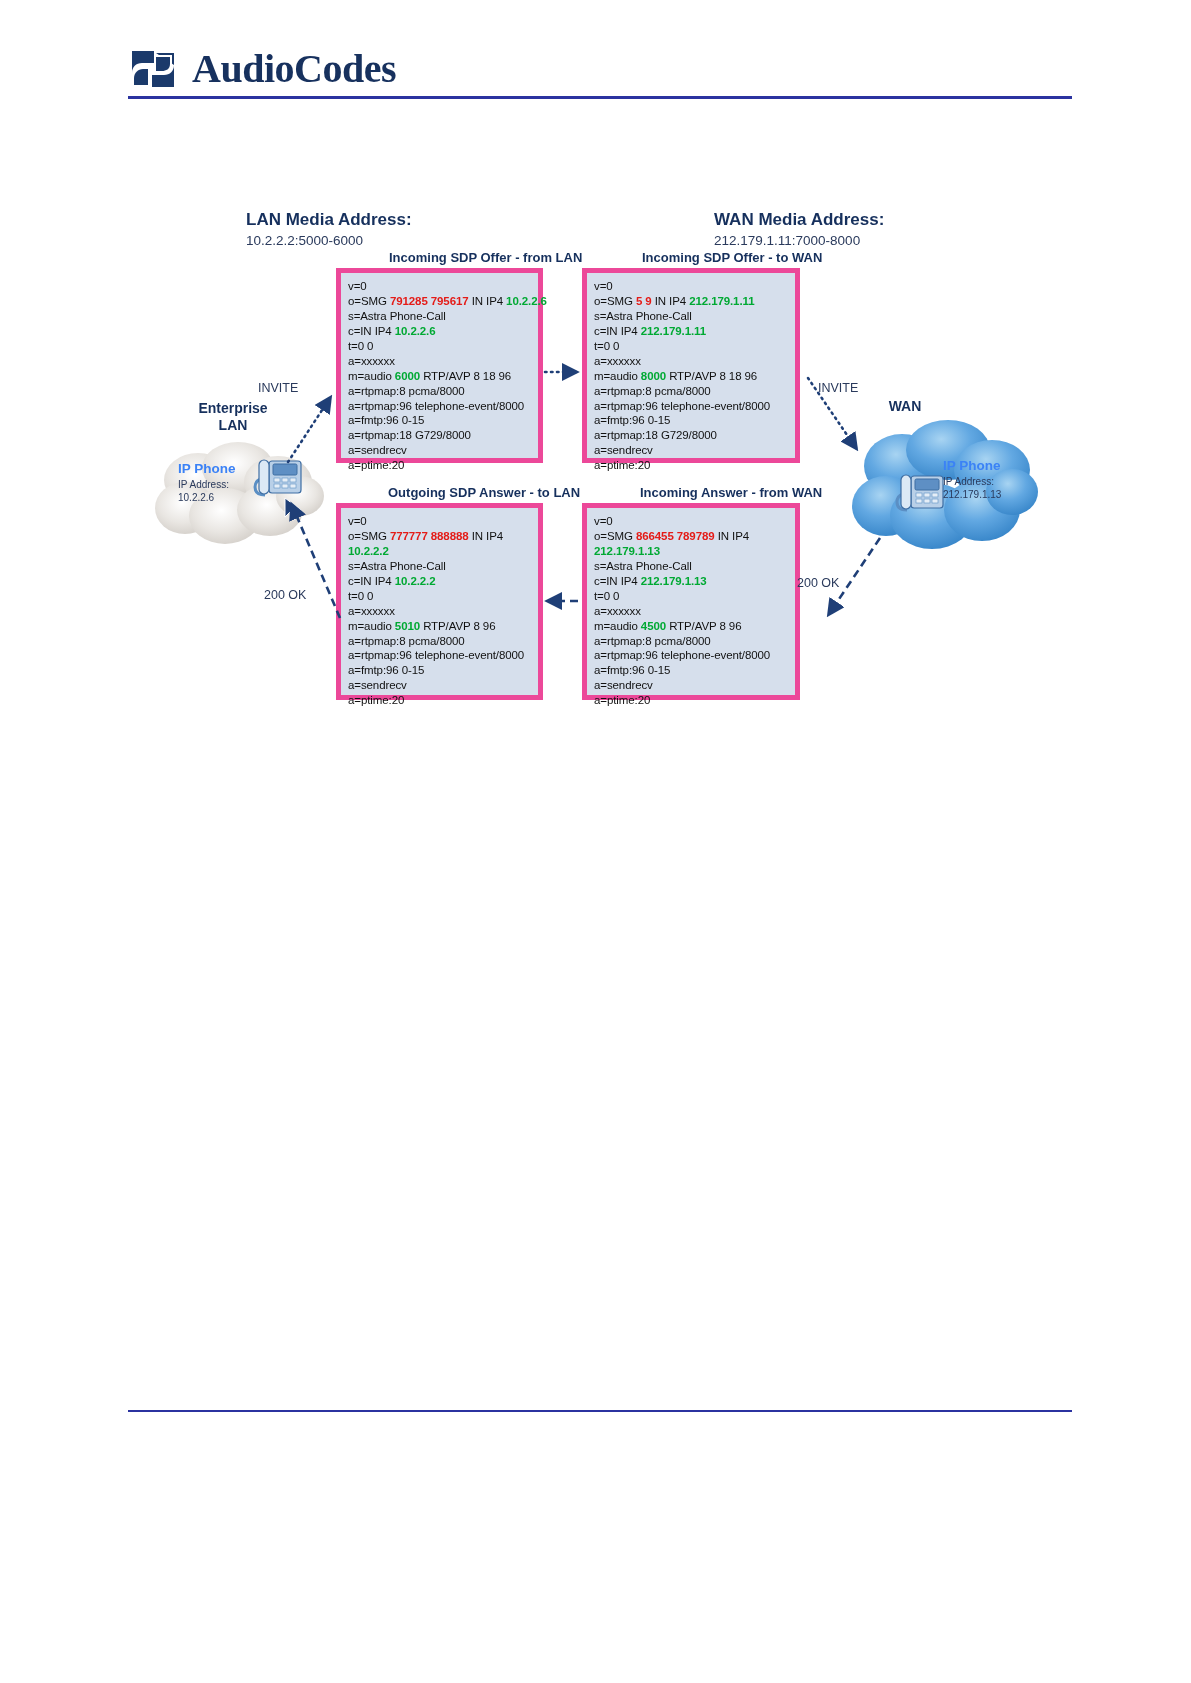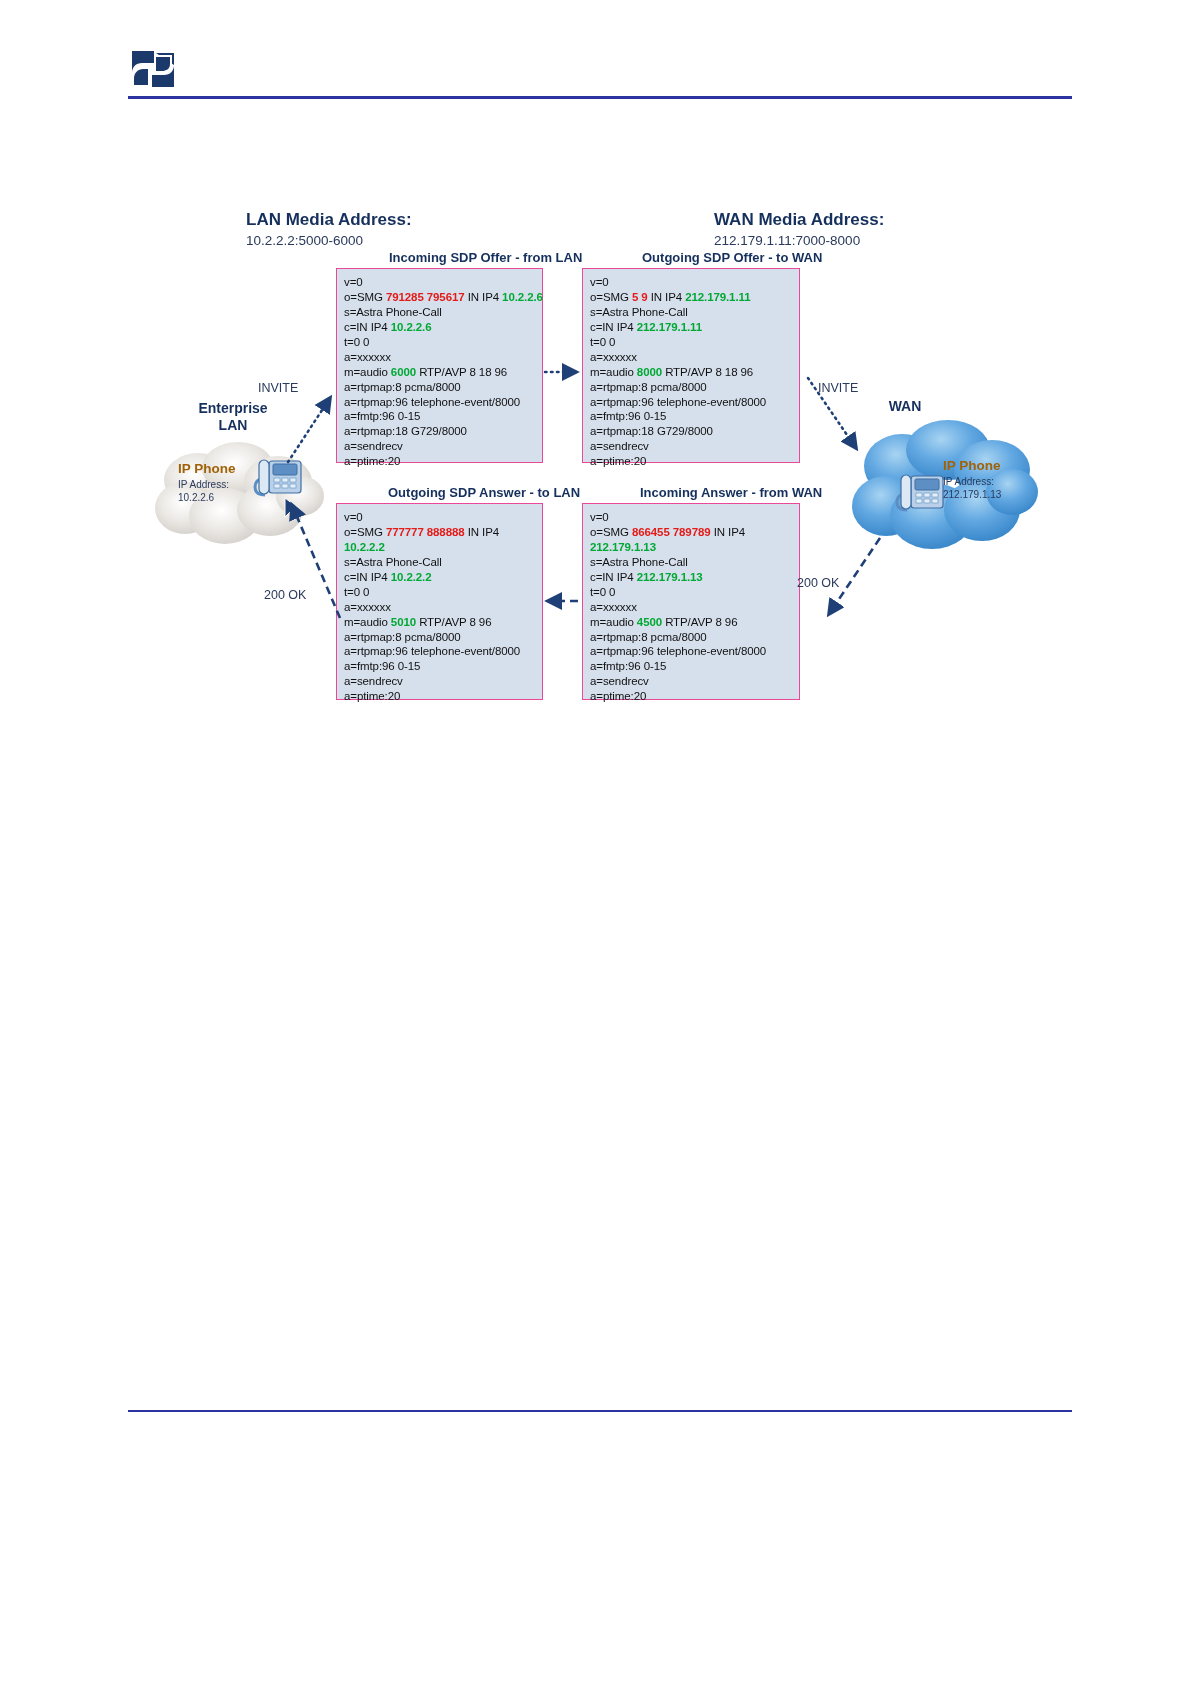--- a/index.html
+++ b/index.html
@@ -84,21 +84,21 @@
 
   .box-title {
     font-size: 13px;
     font-weight: bold;
     color: #16305d;
     white-space: nowrap;
     padding-left: 47px;
   }
 
   .sdp-box {
-    border: 1px solid #ec4899;
+    border: 5px solid #ec4899;
     background: #d6dfec;
     box-sizing: border-box;
     padding: 6px 5px 16px 7px;
     font-size: 11.5px;
     line-height: 1.30;
     color: #111111;
     font-family: "Liberation Sans", sans-serif;
     letter-spacing: -0.1px;
   }
   .sdp-box .ln { white-space: nowrap; }
@@ -114,21 +114,21 @@
     white-space: nowrap;
   }
   .msg-label {
     font-size: 12.5px;
     color: #2a3a5c;
     white-space: nowrap;
   }
   .phone-title {
     font-size: 13.5px;
     font-weight: bold;
-    color: #a16207;
+    color: #3b82f6;
     white-space: nowrap;
     line-height: 1.3;
   }
   .phone-addr {
     font-size: 10px;
     color: #2a3a5c;
     white-space: nowrap;
     line-height: 1.3;
   }
   svg.overlay {
@@ -145,20 +145,21 @@
   <div class="logo-mark">
     <svg width="58" height="44" viewBox="0 0 58 44" xmlns="http://www.w3.org/2000/svg">
       <path d="M2,4 L24,4 L24,16 L12,16 C6,16 2,20 2,26 Z" fill="#1b3a6b"></path>
       <path d="M26,6 L44,6 L44,40 L22,40 L22,28 L34,28 C40,28 44,24 44,18 Z" fill="#1b3a6b"></path>
       <path d="M2,30 C2,24 6,20 12,20 L20,20 L20,40 L2,40 Z" fill="#ffffff"></path>
       <path d="M4,31 C4,26 8,22 13,22 L18,22 L18,38 L4,38 Z" fill="#1b3a6b"></path>
       <path d="M24,8 L42,8 L42,18 C42,23 38,26 33,26 L24,26 Z" fill="#ffffff"></path>
       <path d="M26,10 L40,10 L40,17 C40,22 36,24 32,24 L26,24 Z" fill="#1b3a6b"></path>
     </svg>
   </div>
+  <div class="logo-word">AudioCodes</div>
 </div>
 <div class="rule-top"></div>
 <div class="rule-bottom"></div>
 
 <div id="diagram">
 
   <div class="abs" style="left:246px; top:209px;">
     <div class="addr-label">LAN Media Address:</div>
     <div class="addr-value">10.2.2.2:5000-6000</div>
   </div>
@@ -178,21 +179,21 @@
       <div class="ln"><span>a=xxxxxx</span></div>
       <div class="ln"><span>m=audio </span><span class="gr">6000</span><span> RTP/AVP  8 18 96</span></div>
       <div class="ln"><span>a=rtpmap:8 pcma/8000</span></div>
       <div class="ln"><span>a=rtpmap:96 telephone-event/8000</span></div>
       <div class="ln"><span>a=fmtp:96 0-15</span></div>
       <div class="ln"><span>a=rtpmap:18 G729/8000</span></div>
       <div class="ln"><span>a=sendrecv</span></div>
       <div class="ln"><span>a=ptime:20</span></div>
     </div>
 
-  <div class="abs box-title" style="left:595px; top:250px;">Outgoing SDP Offer - to WAN</div>
+  <div class="abs box-title" style="left:595px; top:250px;">Incoming SDP Offer - to WAN</div>
   <div class="abs sdp-box" id="box1" style="left:582px; top:268px; width:218px; height:195px;">
       <div class="ln"><span>v=0</span></div>
       <div class="ln"><span>o=SMG </span><span class="rd">5</span><span>  </span><span class="rd">9</span><span>  IN  IP4  </span><span class="gr">212.179.1.11</span></div>
       <div class="ln"><span>s=Astra Phone-Call</span></div>
       <div class="ln"><span>c=IN IP4  </span><span class="gr">212.179.1.11</span></div>
       <div class="ln"><span>t=0 0</span></div>
       <div class="ln"><span>a=xxxxxx</span></div>
       <div class="ln"><span>m=audio </span><span class="gr">8000</span><span> RTP/AVP  8 18 96</span></div>
       <div class="ln"><span>a=rtpmap:8 pcma/8000</span></div>
       <div class="ln"><span>a=rtpmap:96 telephone-event/8000</span></div>

